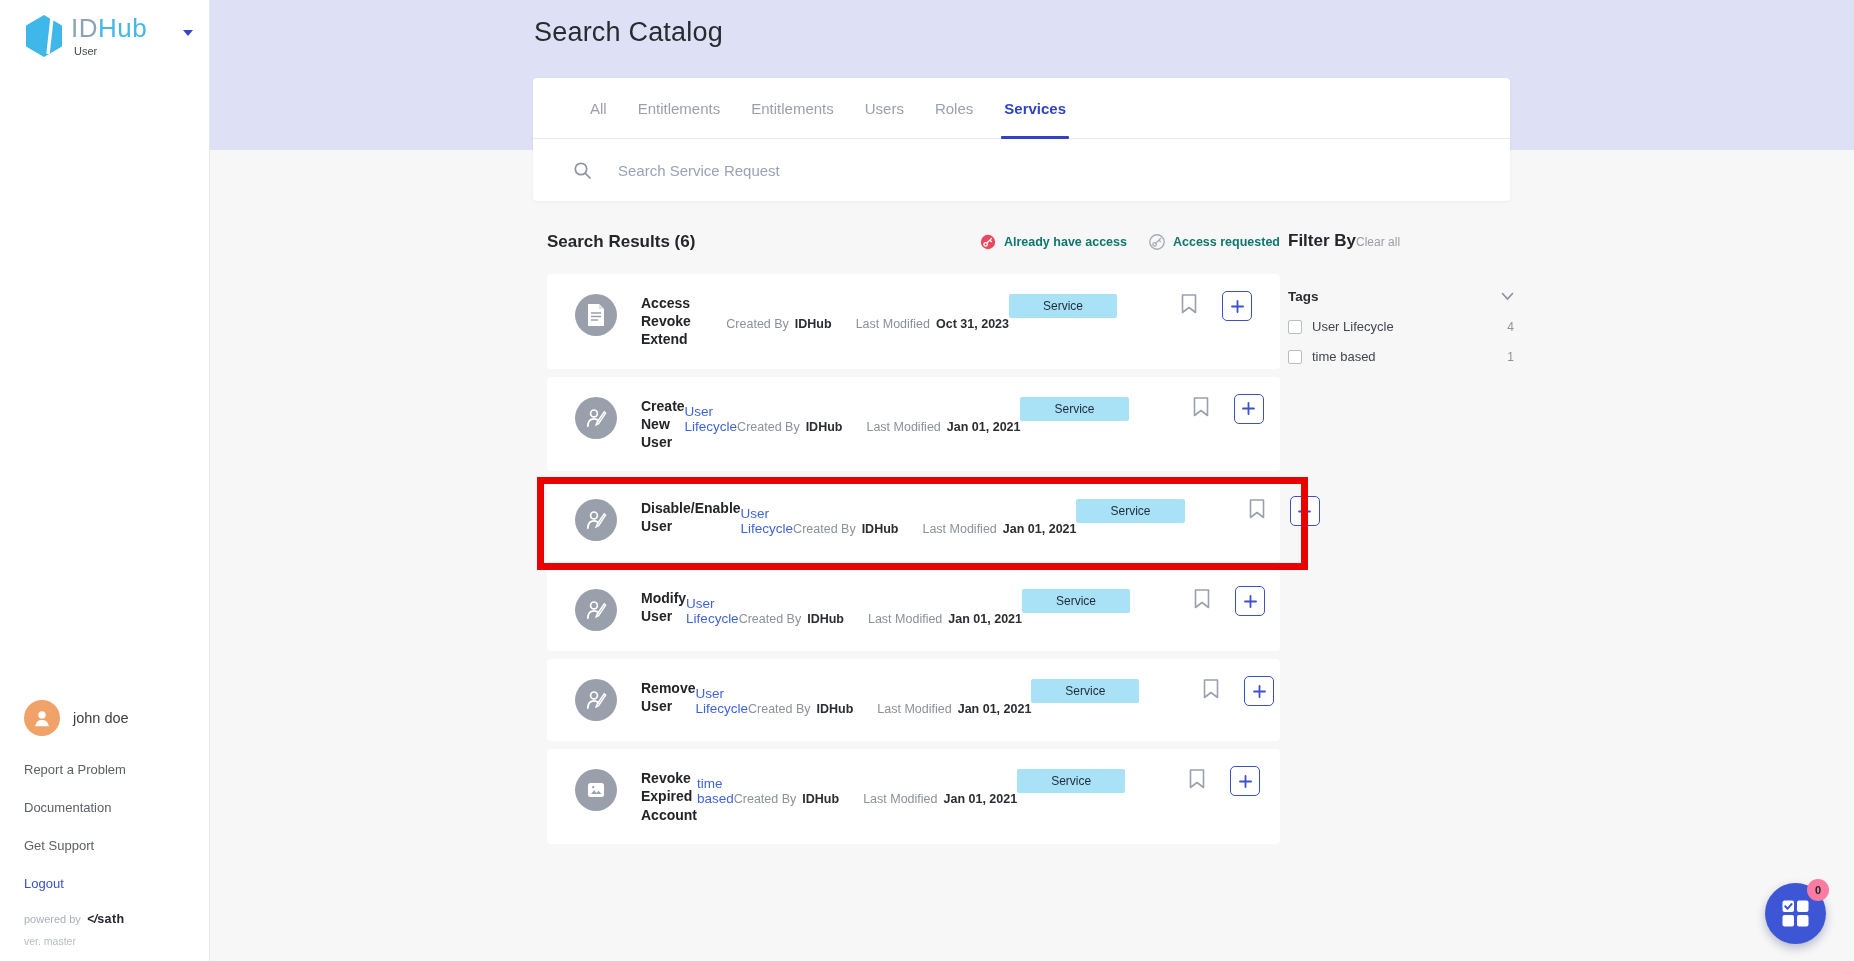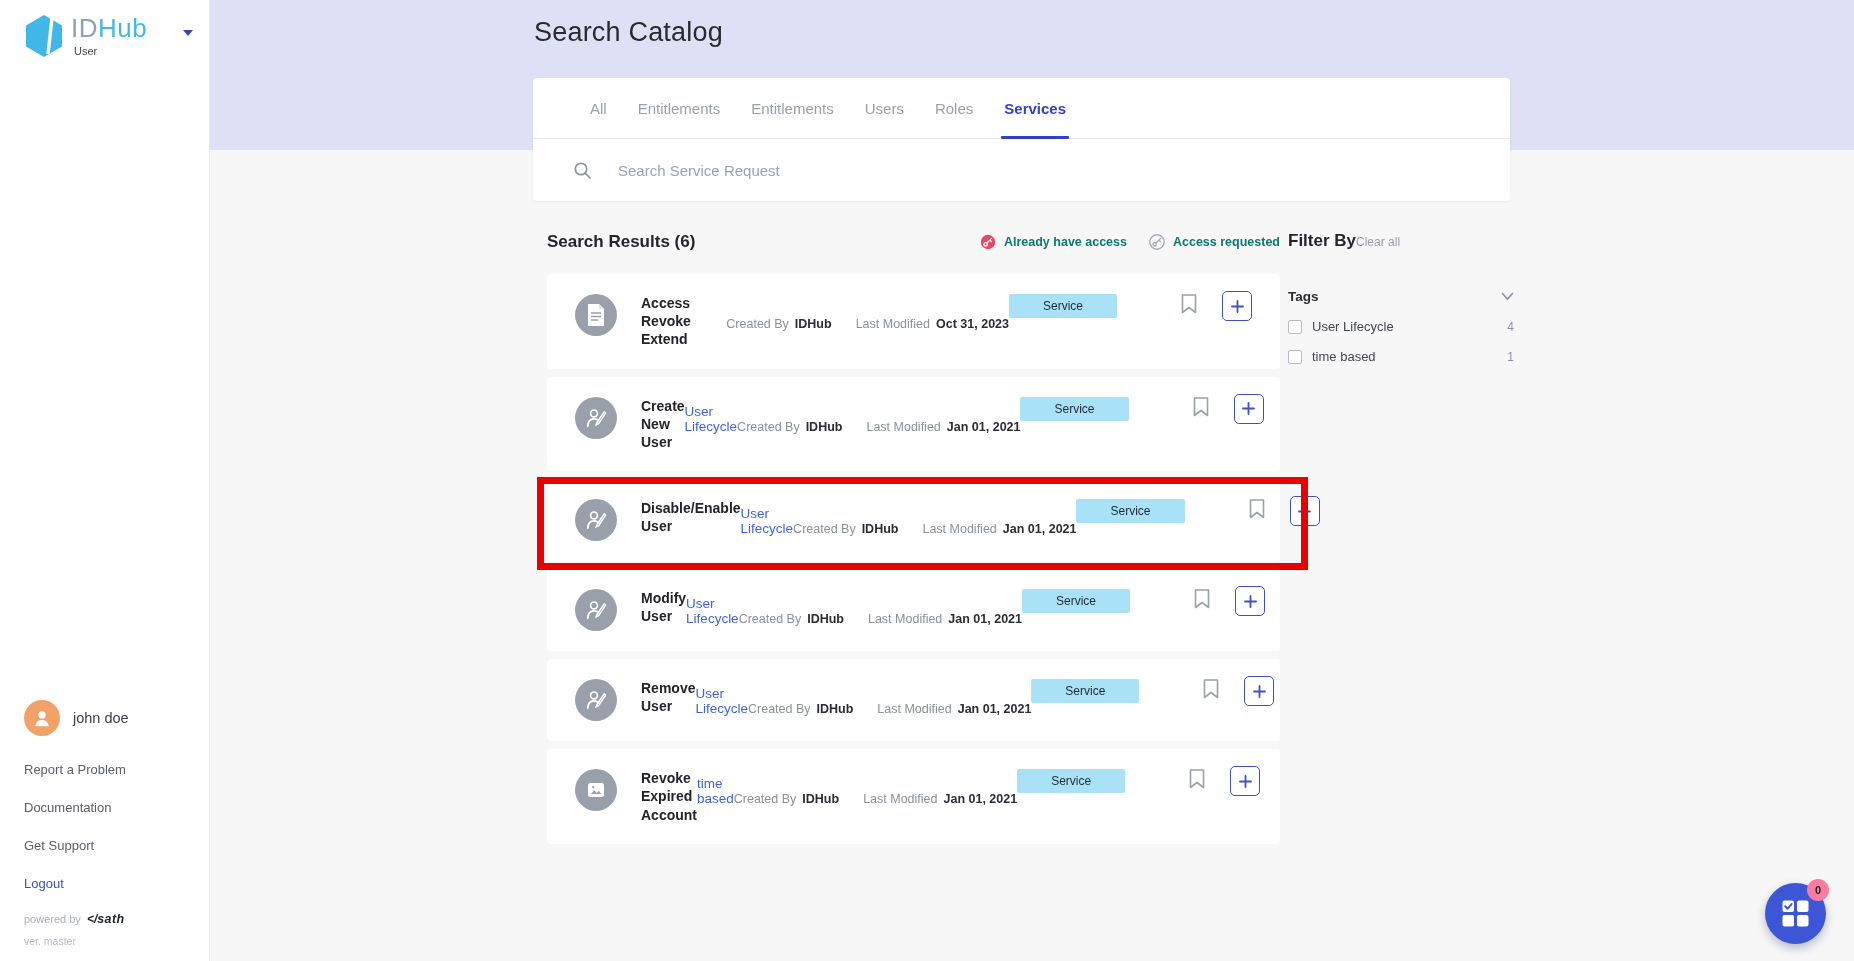--- a/index.html
+++ b/index.html
@@ -23,21 +23,21 @@
   .nav-item.active::before{content:"";position:absolute;left:0;top:50%;margin-top:-1px;width:15px;height:2px;background:#3543c8}
   .nav-badge{min-width:22px;height:22px;border-radius:11px;background:#fb6d9c;color:#412b33;font-size:11px;font-weight:700;display:flex;align-items:center;justify-content:center;padding:0 4px;box-sizing:border-box}
   .sidebar-bottom{position:absolute;left:24px;right:28px;bottom:14px}
   .user-row{display:flex;align-items:center;margin-bottom:26px;cursor:pointer}
   .avatar{width:36px;height:36px;border-radius:50%;background:#f0a269;display:flex;align-items:center;justify-content:center;margin-right:13px}
   .user-name{font-size:14.5px;color:#3b3d43}
   .s-link{font-size:13px;color:#5c6066;margin-bottom:23px;cursor:pointer}
   .logout{font-size:13px;color:#3950cc;margin-bottom:21px;cursor:pointer}
   .powered{display:flex;align-items:baseline;font-size:11px;color:#aab0b8;margin-bottom:9px}
   .sath-mark{color:#23262c;font-weight:700;font-size:12px;margin-left:6px;font-style:italic}
-  .sath{color:#23262c;font-weight:700;font-size:12.5px;font-style:italic;letter-spacing:.4px}
+  .sath{color:#23262c;font-weight:700;font-size:12.5px;letter-spacing:.4px}
   .version{font-size:10.5px;color:#b6bcc4}
   
   .tabs-card{position:absolute;left:533px;top:78px;width:977px;background:#fff;border-radius:4px;box-shadow:0 1px 3px rgba(40,45,80,.06);z-index:2}
   .tab-row{display:flex;align-items:stretch;height:60px;padding:0 24px 0 57px;gap:31px;border-bottom:1px solid #e9eaef}
   .tab{display:flex;align-items:center;font-size:15px;color:#9b9fab;cursor:pointer;position:relative;white-space:nowrap}
   .tab.active{color:#2f43c4;font-weight:700}
   .tab.active::after{content:"";position:absolute;left:-3px;right:-3px;bottom:-1px;height:3px;background:#2f43c4;border-radius:1px}
   .search-row{display:flex;align-items:center;height:62px;padding:0 24px 0 40px}
   .search-input{border:0;outline:0;background:transparent;margin-left:24px;font-size:15px;color:#3c3f4a;width:700px;font-family:inherit}
   .search-input::placeholder{color:#9aa2b8}

